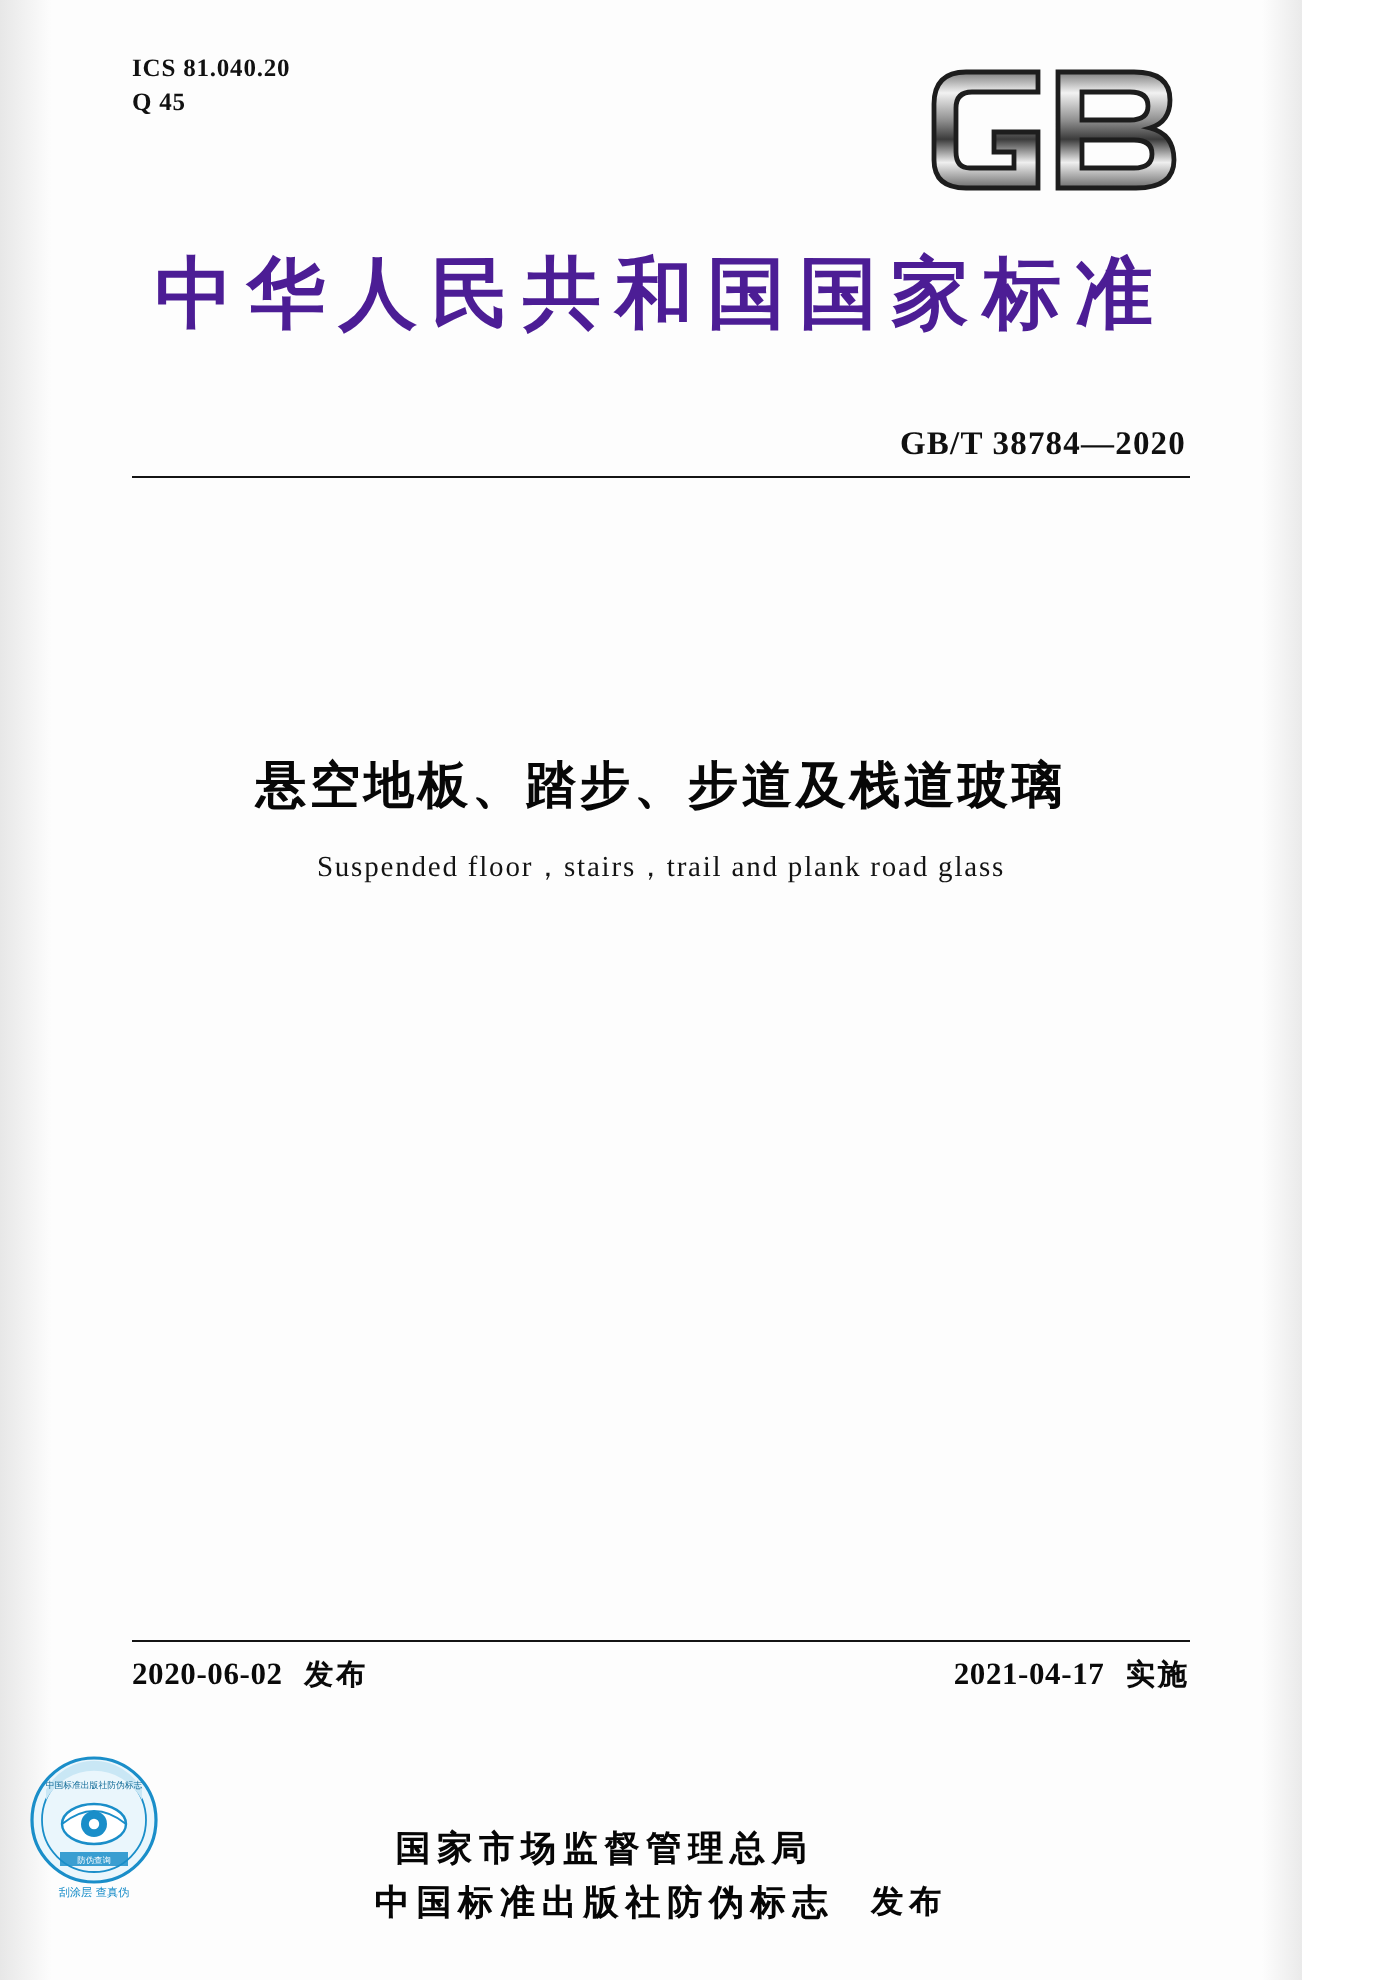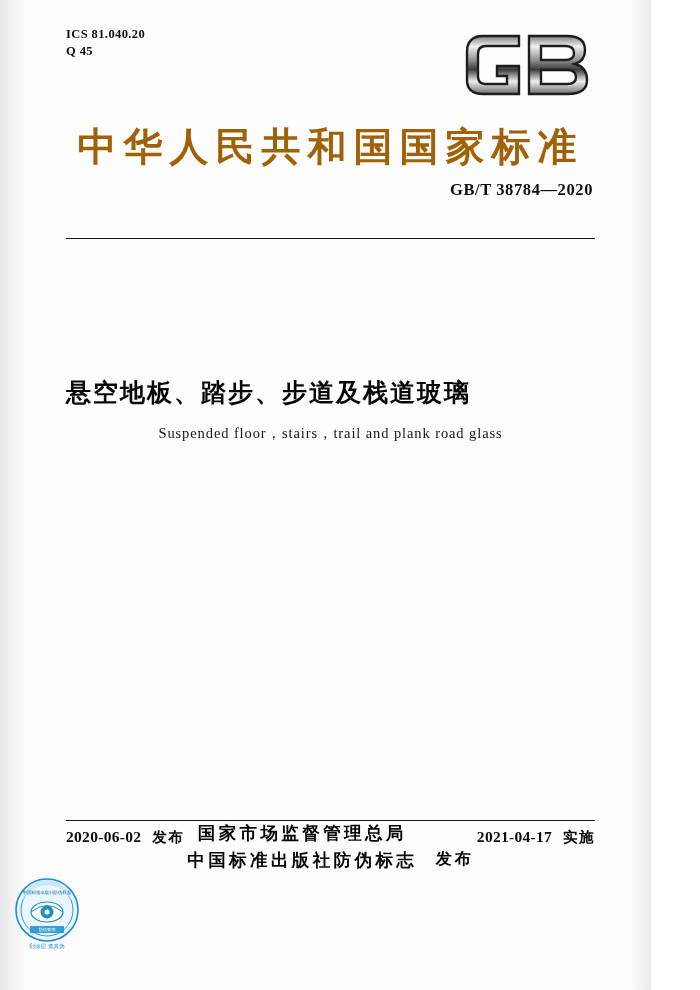--- a/index.html
+++ b/index.html
@@ -74,26 +74,26 @@
   .main-title {
     position: absolute;
     top: 120px;
     left: 0;
     right: 0;
     text-align: center;
     font-family: "DejaVu Sans", sans-serif;
     font-weight: bold;
     font-size: 39px;
     letter-spacing: 7px;
-    color: #a16207;
+    color: #4c1d95;
     white-space: nowrap;
   }
   .std-no {
     position: absolute;
-    top: 180px;
+    top: 212px;
     right: 2px;
     font-family: "Liberation Serif", serif;
     font-weight: bold;
     font-size: 16.5px;
     letter-spacing: 0.6px;
     color: #101010;
   }
   .rule-top {
     position: absolute;
     top: 238px;
@@ -101,20 +101,21 @@
     right: 0;
     border-top: 1.6px solid #141414;
   }
 
   
   .doc-title {
     position: absolute;
     top: 376px;
     left: 0;
     right: 0;
+    text-align: center;
     font-family: "DejaVu Sans", sans-serif;
     font-weight: bold;
     font-size: 25px;
     letter-spacing: 2px;
     color: #070707;
     white-space: nowrap;
   }
   .doc-subtitle {
     position: absolute;
     top: 424px;
@@ -157,21 +158,21 @@
   }
   .dates .lbl {
     font-size: 14.5px;
     letter-spacing: 1.5px;
     margin-left: 5px;
   }
 
   
   .issuer {
     position: absolute;
-    top: 820px;
+    top: 912px;
     left: 0;
     right: 0;
     text-align: center;
   }
   .issuer-lines {
     display: inline-block;
     text-align: center;
     font-family: "DejaVu Sans", sans-serif;
     font-weight: bold;
     font-size: 17.5px;

